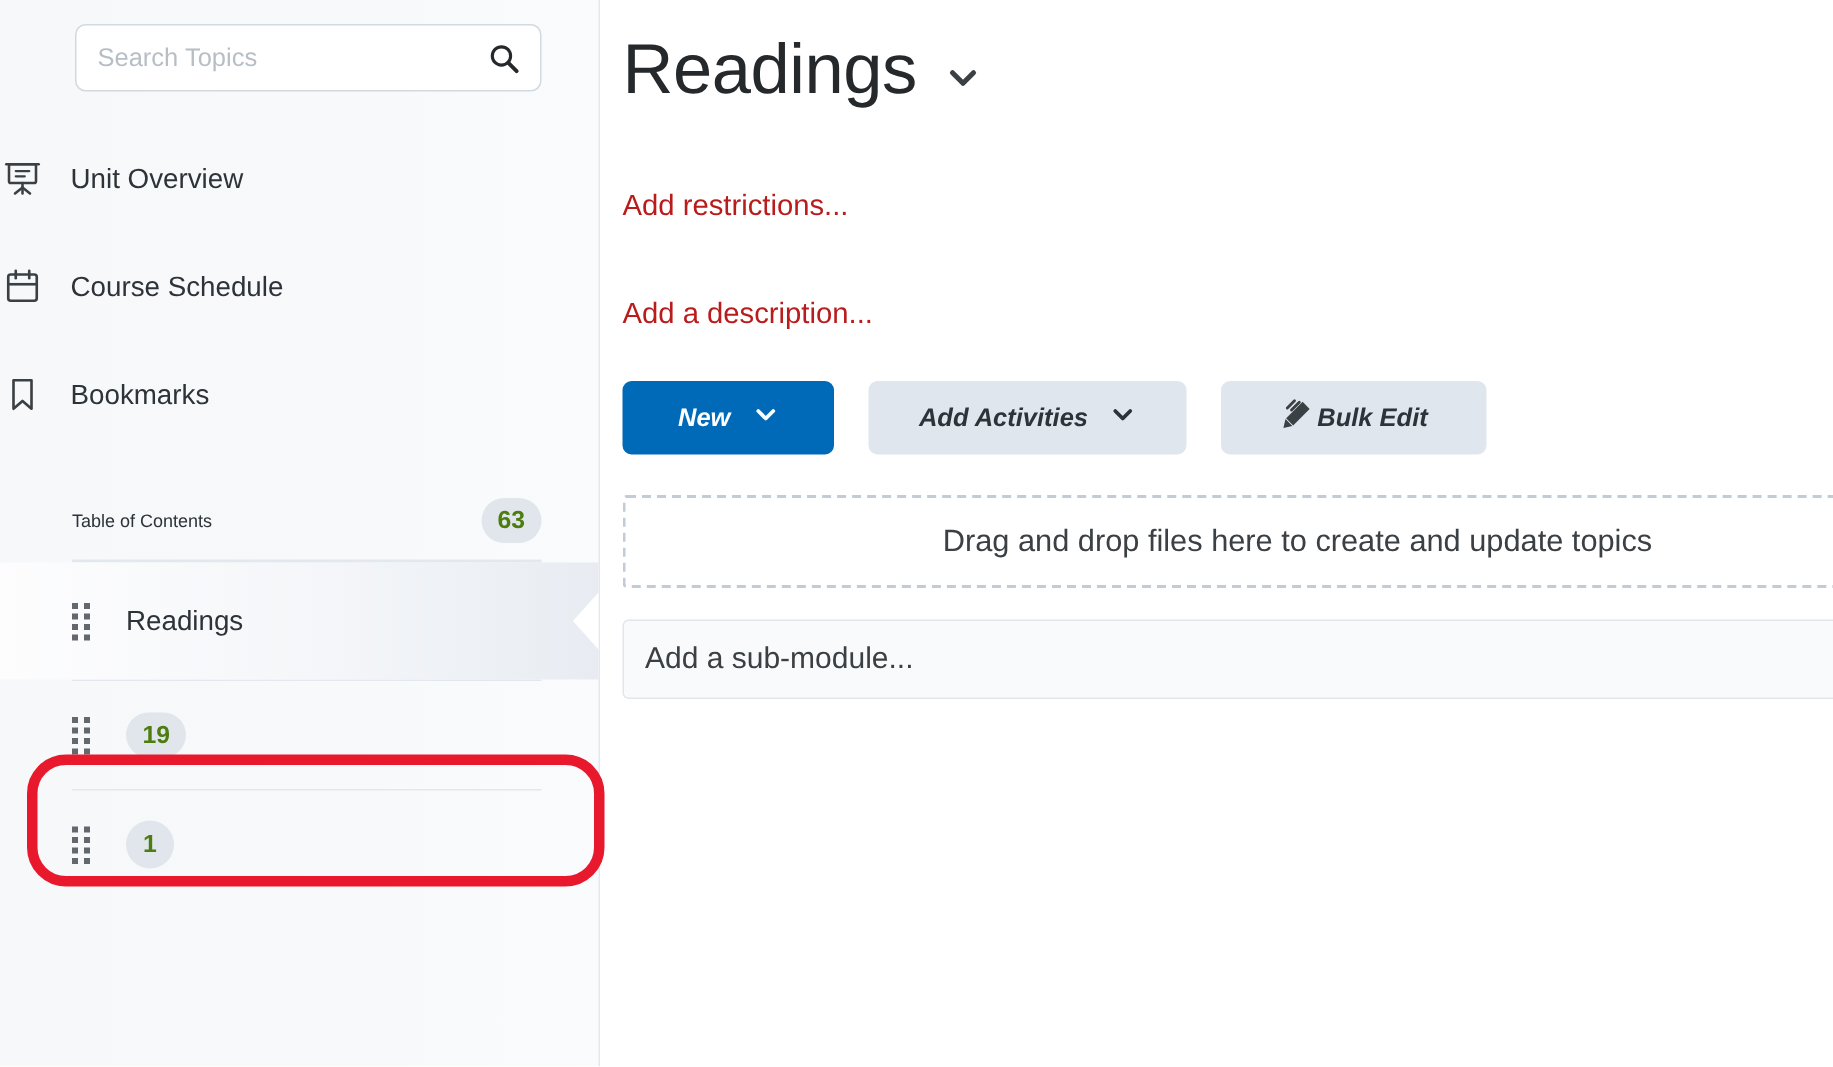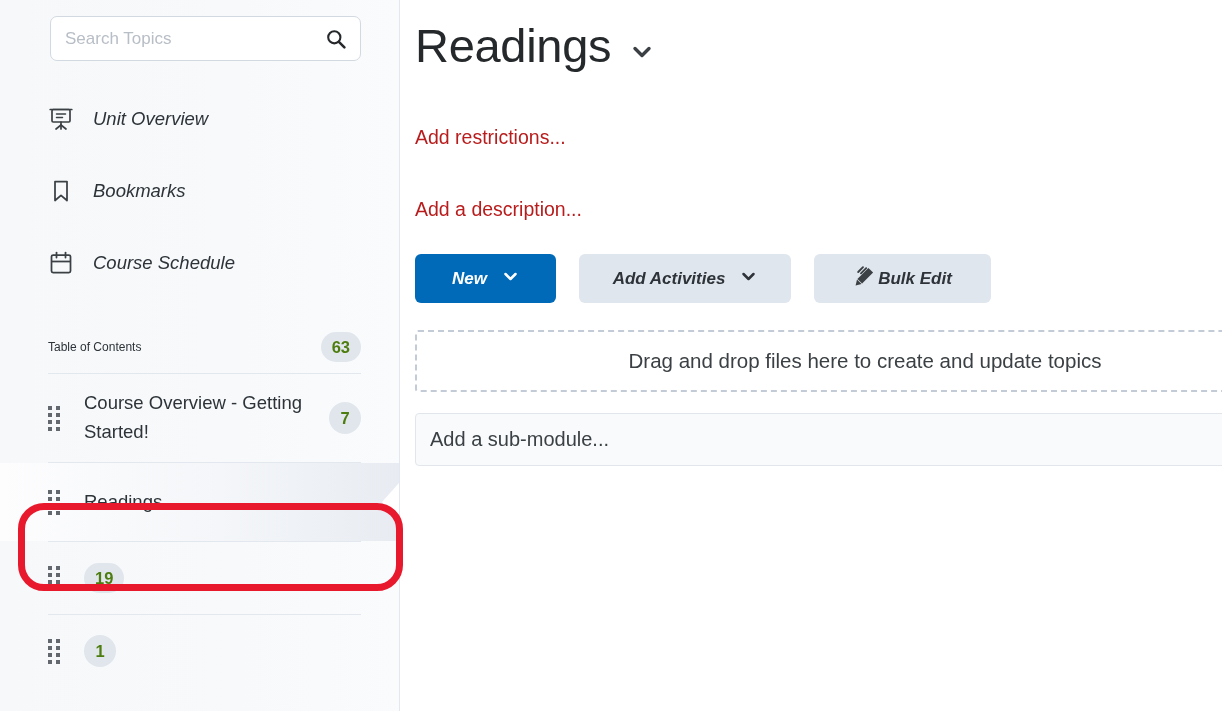--- a/index.html
+++ b/index.html
@@ -42,24 +42,22 @@
     position: absolute; right: 13px; top: 50%;
     transform: translateY(-50%);
     width: 22px; height: 22px;
     display: flex; align-items: center; justify-content: center;
   }
 
   .nav-list { margin-top: 22px; }
   .nav-item {
     display: flex; align-items: center;
     height: 72px;
-    padding-left: 46px;
     gap: 17px;
     cursor: pointer;
-    font-style: italic;
   }
   .nav-icon {
     width: 30px; height: 30px;
     display: flex; align-items: center; justify-content: center;
     flex: 0 0 30px;
   }
   .nav-label {
     font-size: 18.5px;
     color: #2d3338;
   }
@@ -249,60 +247,46 @@
             <line x1="13" y1="19" x2="8" y2="23" stroke="#3b4044" stroke-width="1.7" stroke-linecap="round"></line>
             <line x1="13" y1="19" x2="18" y2="23" stroke="#3b4044" stroke-width="1.7" stroke-linecap="round"></line>
           </svg>
         </span>
         <span class="nav-label">Unit Overview</span>
       </div>
 
       <div class="nav-item">
         <span class="nav-icon">
           <svg width="26" height="26" viewBox="0 0 26 26" fill="none">
-            <path d="M7 3.5h12v19l-6-5.2-6 5.2z" stroke="#3b4044" stroke-width="1.75" stroke-linejoin="round" fill="none"></path>
-          </svg>
-        </span>
-        <span class="nav-label">Bookmarks</span>
-      </div>
-
-      <div class="nav-item">
-        <span class="nav-icon">
-          <svg width="26" height="26" viewBox="0 0 26 26" fill="none">
             <rect x="3.5" y="5" width="19" height="17.5" rx="1.6" stroke="#3b4044" stroke-width="1.75"></rect>
             <line x1="3.5" y1="11.5" x2="22.5" y2="11.5" stroke="#3b4044" stroke-width="1.75"></line>
             <line x1="8.5" y1="2.5" x2="8.5" y2="7.5" stroke="#3b4044" stroke-width="1.75" stroke-linecap="round"></line>
             <line x1="17.5" y1="2.5" x2="17.5" y2="7.5" stroke="#3b4044" stroke-width="1.75" stroke-linecap="round"></line>
           </svg>
         </span>
         <span class="nav-label">Course Schedule</span>
       </div>
 
+      <div class="nav-item">
+        <span class="nav-icon">
+          <svg width="26" height="26" viewBox="0 0 26 26" fill="none">
+            <path d="M7 3.5h12v19l-6-5.2-6 5.2z" stroke="#3b4044" stroke-width="1.75" stroke-linejoin="round" fill="none"></path>
+          </svg>
+        </span>
+        <span class="nav-label">Bookmarks</span>
+      </div>
+
     </nav>
 
     <div class="toc-header">
       <span class="toc-title">Table of Contents</span>
       <span class="badge">63</span>
     </div>
     <div class="divider"></div>
 
-    <div class="toc-row two-line">
-      <span class="drag-handle">
-        <i></i>
-          <i></i>
-          <i></i>
-          <i></i>
-          <i></i>
-          <i></i>
-          <i></i>
-          <i></i>
-      </span>
-      <span class="toc-row-label">Course Overview - Getting Started!</span>
-      <span class="badge round">7</span>
-    </div>
     <div class="divider"></div>
 
     <div class="toc-row selected">
       <span class="drag-handle">
         <i></i>
           <i></i>
           <i></i>
           <i></i>
           <i></i>
           <i></i>

